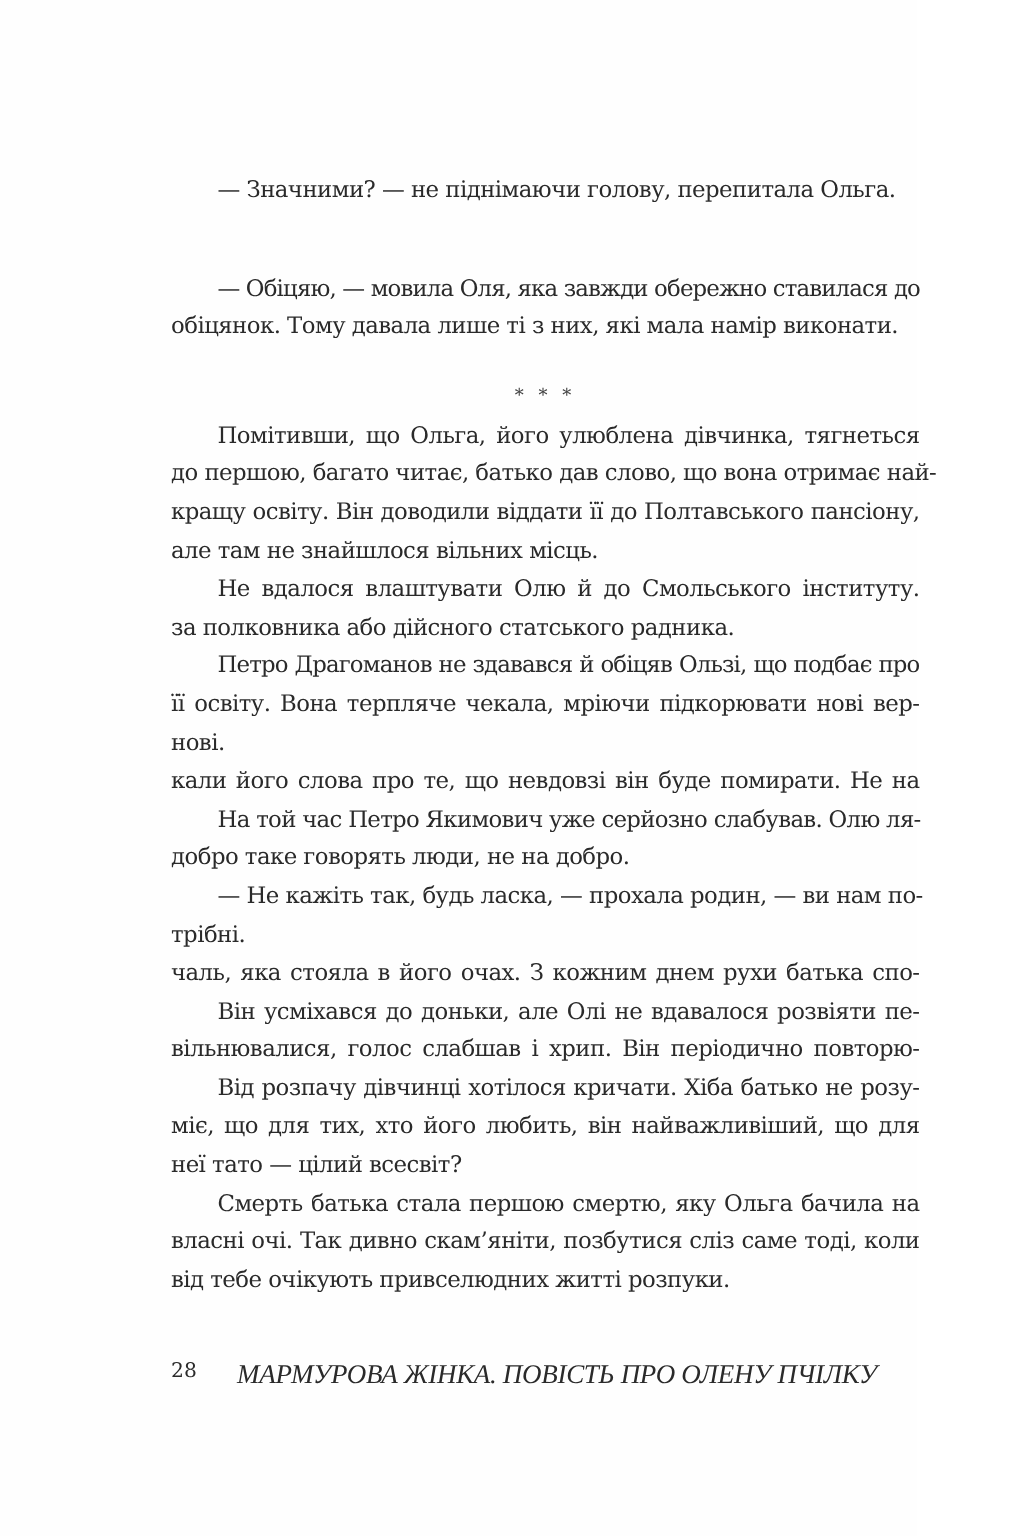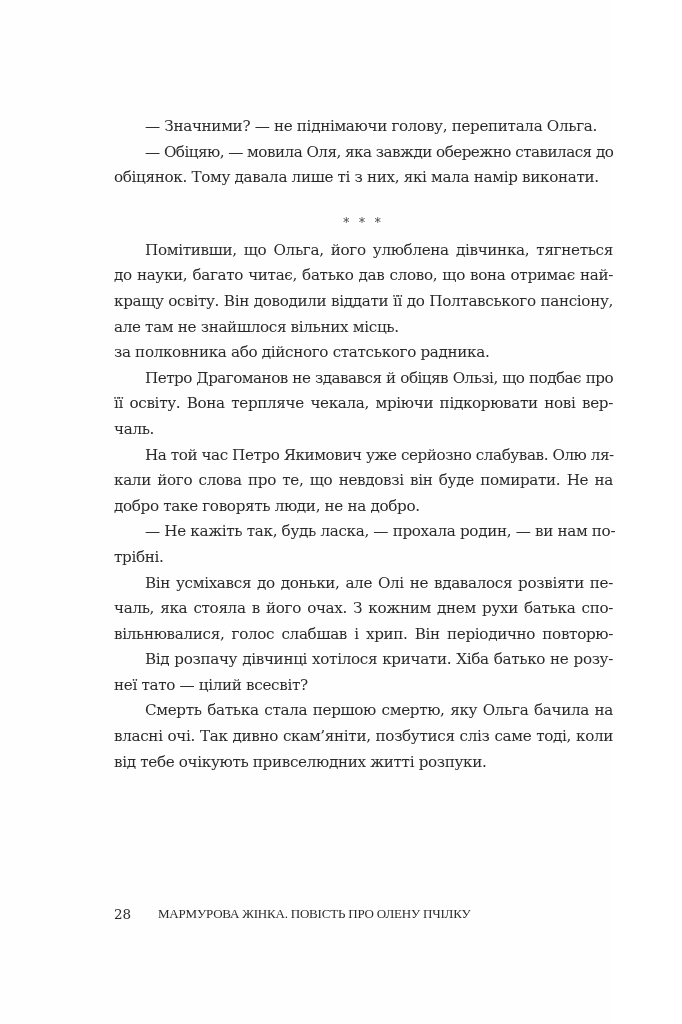--- a/index.html
+++ b/index.html
@@ -62,84 +62,87 @@
       color: #2a2a2a;
       display: flex;
       align-items: flex-start;
     }
     .footer .page-number {
       width: 44px;
       font-family: "DejaVu Serif", "Liberation Serif", serif;
     }
     .footer .running-title {
       font-family: "Liberation Serif", serif;
-      font-size: 13px;
+      font-size: 18px;
       letter-spacing: -0.2px;
+      font-style: italic;
     }
     .gap {
       display: block;
       height: 14px;
     }
   </style>
 </head>
 <body>
 
 <div class="page">
   <div class="text-block">
 
     <div>
       <span class="line indent last">— Значними? — не піднімаючи голову, перепитала Ольга.</span>
     </div>
 
 
     <div>
-      <span class="line indent" style="letter-spacing: -0.55px;">— Обіцяю, — мовила Оля, яка завжди обережно ставилася до</span>
+      <span class="line indent" style="letter-spacing: -0.55px; margin-top: 40px;">— Обіцяю, — мовила Оля, яка завжди обережно ставилася до</span>
       <span class="line last">обіцянок. Тому давала лише ті з них, які мала намір виконати.</span>
     </div>
 
     <span class="gap"></span>
 
     <span class="separator">* * *</span>
 
     <div>
       <span class="line indent">Помітивши, що Ольга, його улюблена дівчинка, тягнеться</span>
-      <span class="line">до науки, багато читає, батько дав слово, що вона отримає най-</span>
+      <span class="line">до першою, багато читає, батько дав слово, що вона отримає най-</span>
       <span class="line">кращу освіту. Він доводили віддати її до Полтавського пансіону,</span>
       <span class="line last">але там не знайшлося вільних місць.</span>
     </div>
 
     <div>
+      <span class="line indent">Не вдалося влаштувати Олю й до Смольського інституту.</span>
       <span class="line last">за полковника або дійсного статського радника.</span>
     </div>
 
     <div>
       <span class="line indent" style="letter-spacing: -0.55px;">Петро Драгоманов не здавався й обіцяв Ользі, що подбає про</span>
       <span class="line">її освіту. Вона терпляче чекала, мріючи підкорювати нові вер-</span>
-      <span class="line last">чаль.</span>
+      <span class="line last">нові.</span>
     </div>
 
     <div>
+      <span class="line">кали його слова про те, що невдовзі він буде помирати. Не на</span>
       <span class="line indent" style="letter-spacing: -0.45px;">На той час Петро Якимович уже серйозно слабував. Олю ля-</span>
-      <span class="line">кали його слова про те, що невдовзі він буде помирати. Не на</span>
       <span class="line last">добро таке говорять люди, не на добро.</span>
     </div>
 
     <div>
       <span class="line indent">— Не кажіть так, будь ласка, — прохала родин, — ви нам по-</span>
       <span class="line last">трібні.</span>
     </div>
 
     <div>
+      <span class="line">чаль, яка стояла в його очах. З кожним днем рухи батька спо-</span>
       <span class="line indent">Він усміхався до доньки, але Олі не вдавалося розвіяти пе-</span>
-      <span class="line">чаль, яка стояла в його очах. З кожним днем рухи батька спо-</span>
       <span class="line">вільнювалися, голос слабшав і хрип. Він періодично повторю-</span>
     </div>
 
     <div>
       <span class="line indent">Від розпачу дівчинці хотілося кричати. Хіба батько не розу-</span>
+      <span class="line">міє, що для тих, хто його любить, він найважливіший, що для</span>
       <span class="line last">неї тато — цілий всесвіт?</span>
     </div>
 
     <div>
       <span class="line indent">Смерть батька стала першою смертю, яку Ольга бачила на</span>
       <span class="line">власні очі. Так дивно скам’яніти, позбутися сліз саме тоді, коли</span>
       <span class="line last">від тебе очікують привселюдних житті розпуки.</span>
     </div>
 
   </div>

